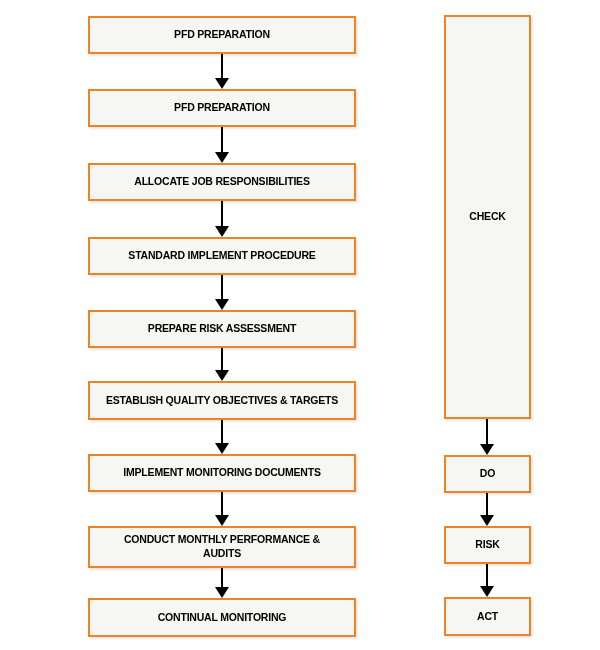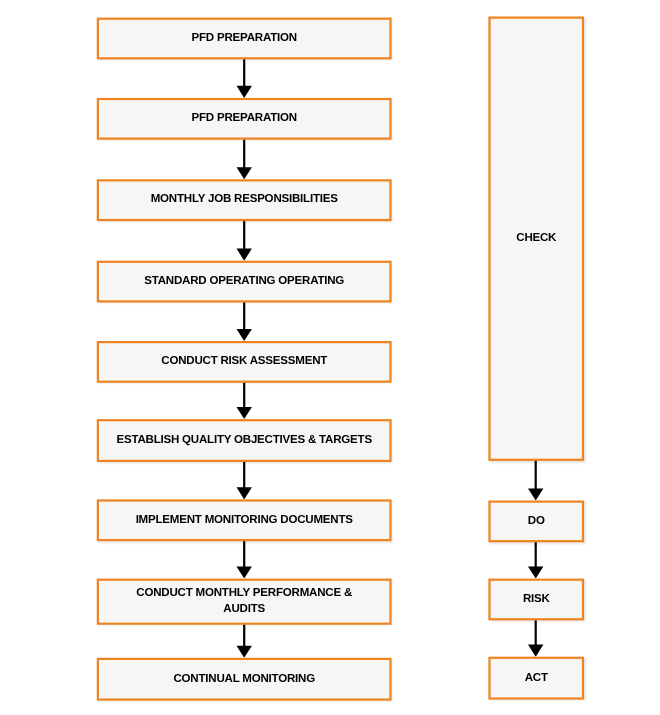--- a/index.html
+++ b/index.html
@@ -63,31 +63,31 @@
       <span class="lbl">PFD PREPARATION</span>
     </div>
     <div class="arrow l-arrow" style="top:54px;height:35px"></div>
 
     <div class="fbox lbox" style="top:89px;height:38px">
       <span class="lbl">PFD PREPARATION</span>
     </div>
     <div class="arrow l-arrow" style="top:127px;height:36px"></div>
 
     <div class="fbox lbox" style="top:163px;height:38px">
-      <span class="lbl">MONTHLY JOB RESPONSIBILITIES</span>
+      <span class="lbl">ALLOCATE JOB RESPONSIBILITIES</span>
     </div>
     <div class="arrow l-arrow" style="top:201px;height:36px"></div>
 
     <div class="fbox lbox" style="top:237px;height:38px">
-      <span class="lbl">STANDARD OPERATING OPERATING</span>
+      <span class="lbl">STANDARD IMPLEMENT PROCEDURE</span>
     </div>
     <div class="arrow l-arrow" style="top:275px;height:35px"></div>
 
     <div class="fbox lbox" style="top:310px;height:38px">
-      <span class="lbl">CONDUCT RISK ASSESSMENT</span>
+      <span class="lbl">PREPARE RISK ASSESSMENT</span>
     </div>
     <div class="arrow l-arrow" style="top:348px;height:33px"></div>
 
     <div class="fbox lbox" style="top:381px;height:39px">
       <span class="lbl">ESTABLISH QUALITY OBJECTIVES &amp; TARGETS</span>
     </div>
     <div class="arrow l-arrow" style="top:420px;height:34px"></div>
 
     <div class="fbox lbox" style="top:454px;height:38px">
       <span class="lbl">IMPLEMENT MONITORING DOCUMENTS</span>

